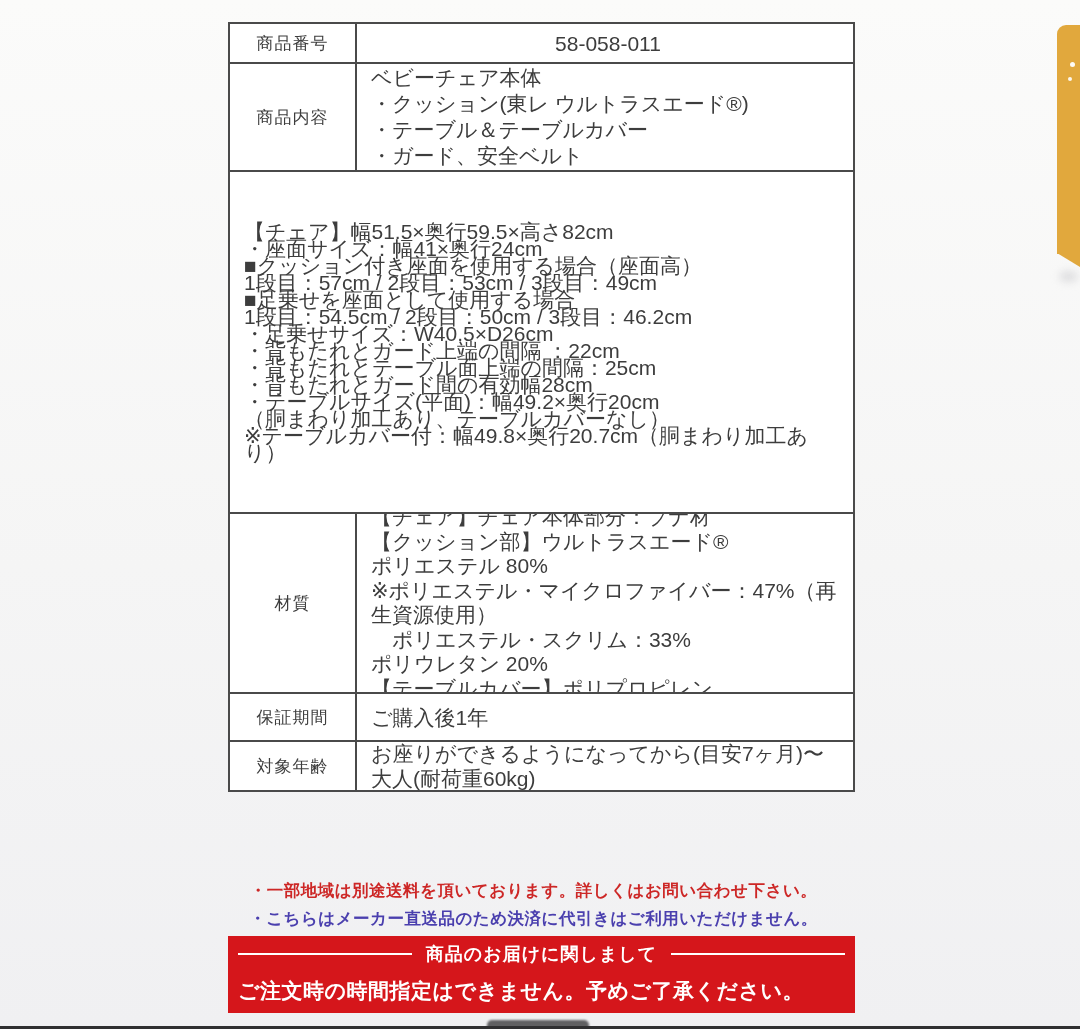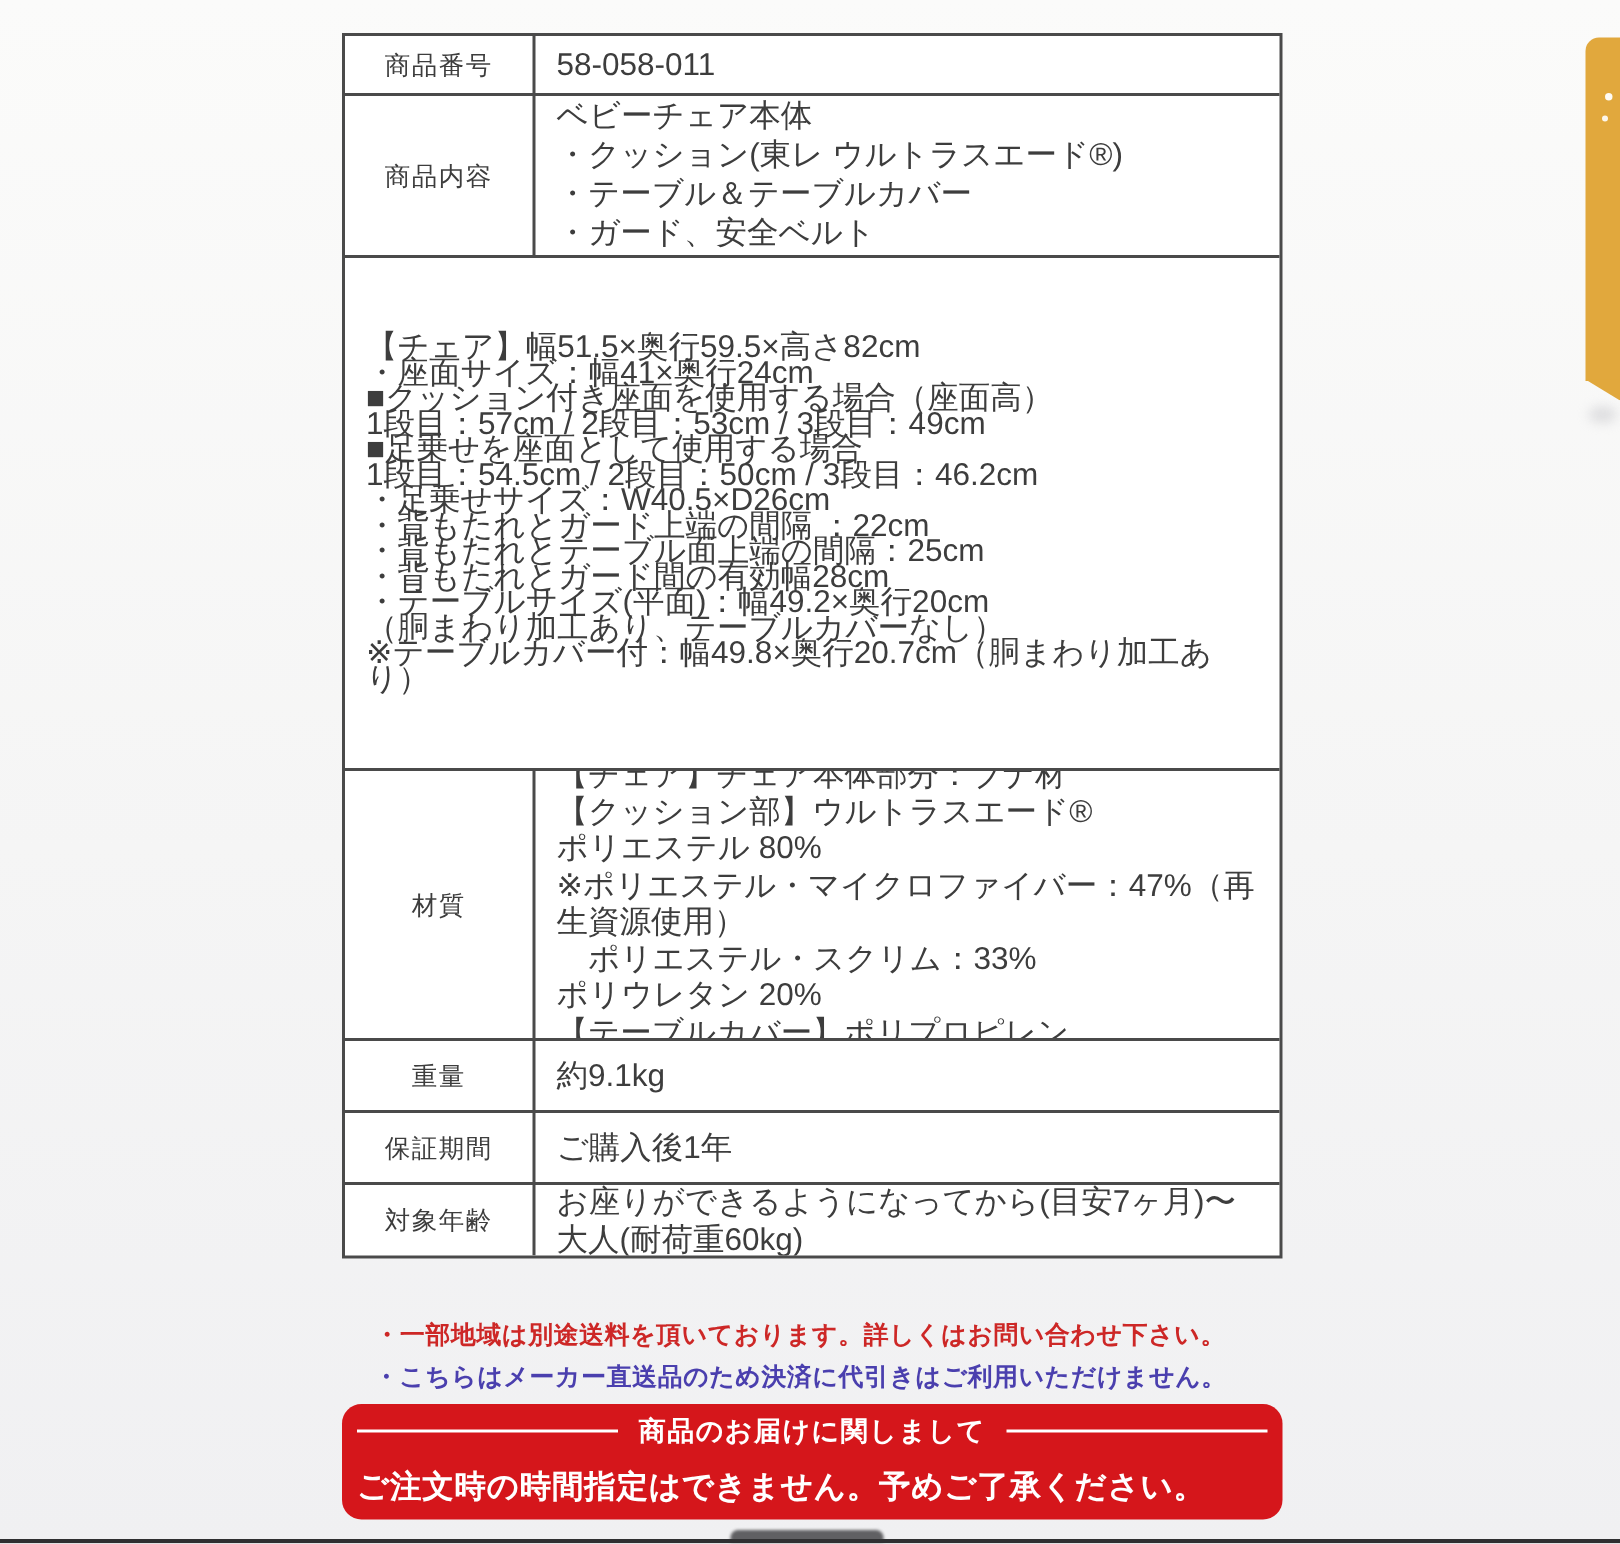--- a/index.html
+++ b/index.html
@@ -19,21 +19,21 @@
   .spec-row .label{
     width:127px; flex:0 0 127px; border-right:2px solid #4a4a4a; box-sizing:border-box;
     display:flex; align-items:center; justify-content:center;
     font-size:17px; letter-spacing:1px;
   }
   .spec-row .value{
     flex:1; display:flex; flex-direction:column; justify-content:center;
     padding:6px 8px 6px 14px; font-size:21px; line-height:25px;
     white-space:pre-line; box-sizing:border-box;
   }
-  .spec-row:nth-child(1){ height:40px; }
+  .spec-row:nth-child(1){ height:40px;text-align:center; }
   .spec-row:nth-child(2){ height:108px; }
   .spec-row:nth-child(2) .value{ line-height:26px; }
   .spec-row:nth-child(3){ height:342px; }
   .spec-row:nth-child(3) .value{ line-height:17px; }
   .spec-row:nth-child(4){ height:180px; }
   .spec-row:nth-child(4) .value{ line-height:24.5px; }
   .spec-row:nth-child(5){ height:48px; }
   .spec-row:nth-child(6){ height:48px; }
   .spec-row:nth-child(7){ height:47px; }
   .spec-row:nth-child(8){ height:37px; }
@@ -97,39 +97,35 @@
       <div class="label">材質</div>
       <div class="value">【チェア】チェア本体部分：ブナ材
 【クッション部】ウルトラスエード®
 ポリエステル 80%
 ※ポリエステル・マイクロファイバー：47%（再生資源使用）
 　ポリエステル・スクリム：33%
 ポリウレタン 20%
 【テーブルカバー】ポリプロピレン</div>
     </div>
     <div class="spec-row">
-      <div class="label">重量</div>
-      <div class="value">約9.1kg</div>
-    </div>
-    <div class="spec-row">
       <div class="label">保証期間</div>
       <div class="value">ご購入後1年</div>
     </div>
     <div class="spec-row">
       <div class="label">対象年齢</div>
       <div class="value">お座りができるようになってから(目安7ヶ月)〜大人(耐荷重60kg)</div>
     </div>
   </div>
 
   <div class="notes">
     <div class="note" style="color: rgb(205, 39, 38);">・一部地域は別途送料を頂いております。詳しくはお問い合わせ下さい。</div>
     <div class="note" style="color: rgb(74, 63, 174);">・こちらはメーカー直送品のため決済に代引きはご利用いただけません。</div>
   </div>
 
-  <div class="banner" style="background-color: rgb(213, 22, 27); border-radius: 13px;">
+  <div class="banner" style="background-color: rgb(213, 22, 27);">
     <div class="banner-title-row">
       <div class="banner-rule"></div>
       <div class="banner-title">商品のお届けに関しまして</div>
       <div class="banner-rule"></div>
     </div>
     <div class="banner-message">ご注文時の時間指定はできません。予めご了承ください。</div>
   </div>
 
   <div class="ribbon" style="background-color: rgb(225, 168, 61);"></div>
   <div class="ribbon-tail" style="background-color: rgb(225, 168, 61);"></div>

